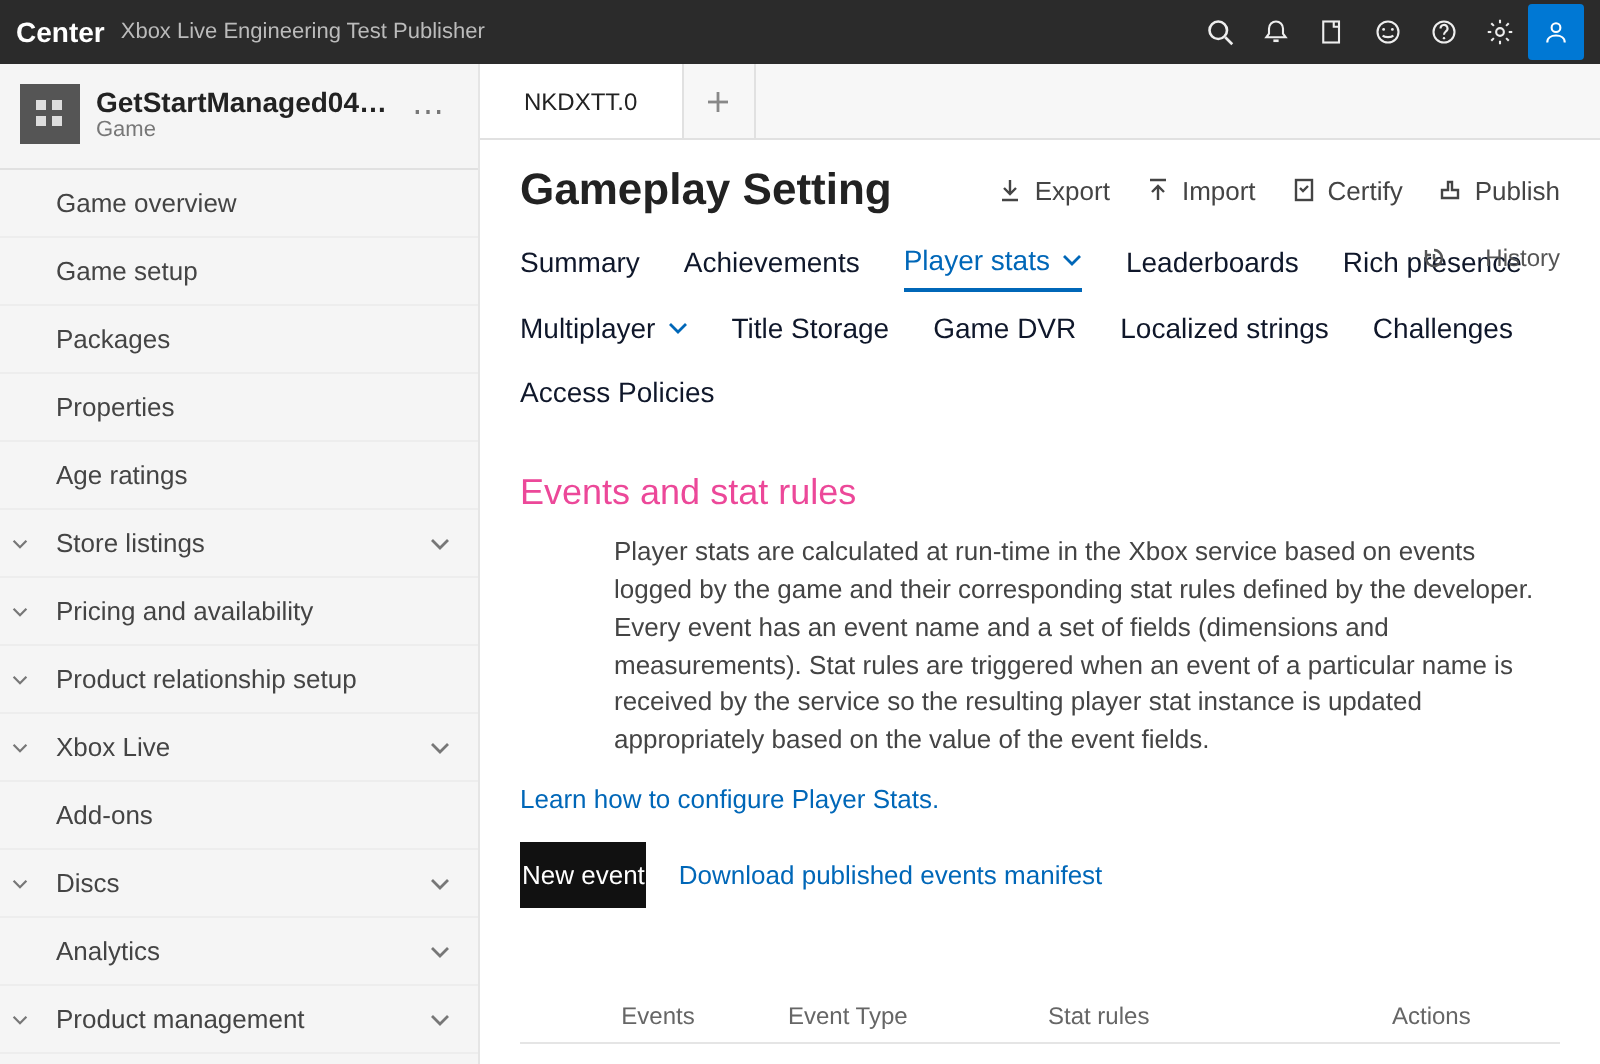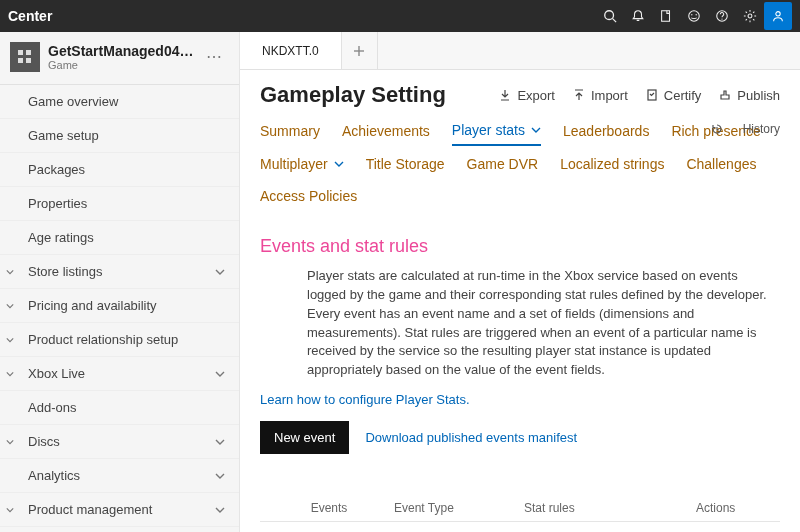--- a/index.html
+++ b/index.html
@@ -26,46 +26,47 @@
   .content { flex:1; display:flex; flex-direction:column; overflow:hidden; background:#fff; }
   .tabsrow { height:38px; background:#f7f7f7; display:flex; align-items:stretch; border-bottom:1px solid #e1e1e1; }
   .doctab { background:#fff; border-right:1px solid #e1e1e1; padding:0 22px; display:flex; align-items:center; font-size:12px; color:#222; }
   .addtab { width:36px; display:flex; align-items:center; justify-content:center; color:#888; cursor:pointer; border-right:1px solid #e1e1e1; }
   .page { flex:1; overflow:auto; padding: 8px 20px 20px 20px; }
   .pagetitlebar { display:flex; align-items:center; gap:18px; margin-top:4px; }
   .pagetitle { font-size:22px; font-weight:700; color:#222; flex:0 0 auto; }
   .actions { display:flex; gap:18px; margin-left:auto; }
   .actbtn { display:flex; align-items:center; gap:6px; font-size:13px; color:#444; cursor:pointer; }
   .subtabs { display:flex; flex-wrap:wrap; gap:22px; row-gap:10px; margin-top:14px; }
-  .subtab { font-size:14px; color:#a16207; cursor:pointer; padding-bottom:6px; display:flex; align-items:center; gap:6px; }
+  .subtab { font-size:14px; color:#0f172a; cursor:pointer; padding-bottom:6px; display:flex; align-items:center; gap:6px; }
   .subtab.active { color:#0067b8; border-bottom:2px solid #0067b8; }
   .subtab .ddchev { color:#0067b8; }
   .histwrap { position:relative; }
   .histbtn { position:absolute; right:0; top:0; font-size:12px; color:#555; display:flex; align-items:center; gap:20px; cursor:pointer; }
   .section { margin-top:26px; max-width:520px; }
   .sectiontitle { font-size:18px; font-weight:400; color:#ec4899; }
   .sectionbody { font-size:13px; color:#444; line-height:1.45; margin-top:10px;margin-left:47px; }
   .link { color:#0067b8; cursor:pointer; display:inline-block; margin-top:12px; }
   .btnrow { display:flex; align-items:center; gap:16px; margin-top:14px; }
-  .blackbtn { background:#111; color:#fff; border:none; padding:9px 14px; font-size:13px; cursor:pointer; }
+  .blackbtn { background:#111; color:#fff; border:none; padding:9px 1px; font-size:13px; cursor:pointer; }
   .tablewrap { margin-top:22px; }
   .thead { display:flex; font-size:12px; color:#666; border-bottom:1px solid #e5e5e5; padding:6px 4px;margin-top:41px; }
   .th.events { flex:0 0 130px; text-align:center; }
   .th.type { flex:0 0 130px; }
   .th.rules { flex:0 0 130px; }
   .th.spacer { flex:1; }
   .th.actions { flex:0 0 80px; text-align:left; }
   .tempty { text-align:right; color:#555; padding:26px 0 8px 0; font-size:13px; }
   svg { display:block; }
 </style>
 </head>
 <body>
 
 <div class="topbar">
   <span class="brand">Center</span>
+  <span class="pub">Xbox Live Engineering Test Publisher</span>
   <span class="spacer"></span>
   <span class="ticon">
       <svg width="14" height="14" viewBox="0 0 16 16">
         <circle cx="7" cy="7" r="5" fill="none" stroke="#eee" stroke-width="1.5"></circle>
         <line x1="11" y1="11" x2="15" y2="15" stroke="#eee" stroke-width="1.5"></line>
       </svg>
     </span>
   <span class="ticon">
       <svg width="14" height="14" viewBox="0 0 16 16">
         <path d="M8 2a4 4 0 0 0-4 4v3l-1.5 2h11L12 9V6a4 4 0 0 0-4-4z" fill="none" stroke="#eee" stroke-width="1.2"></path>

